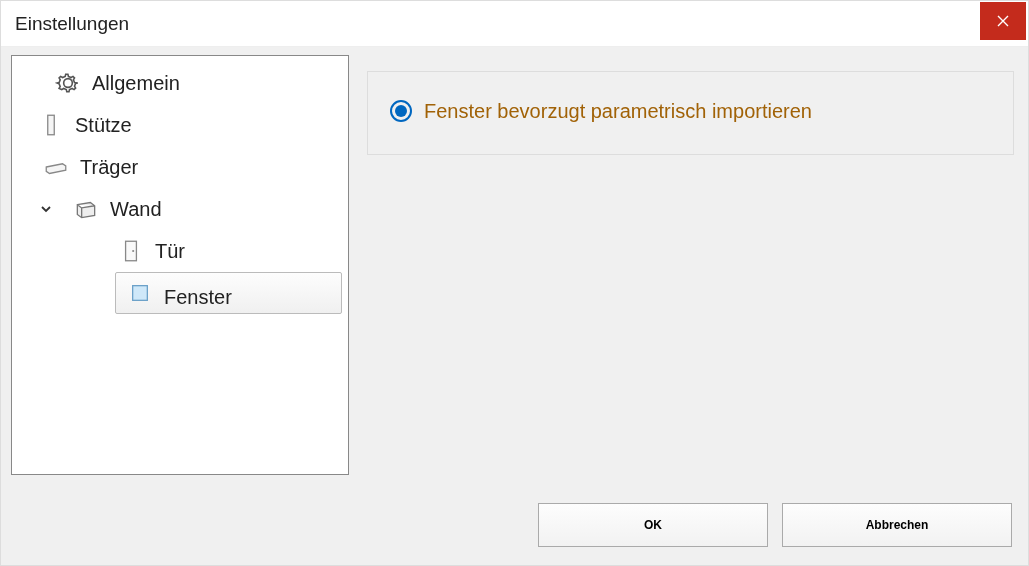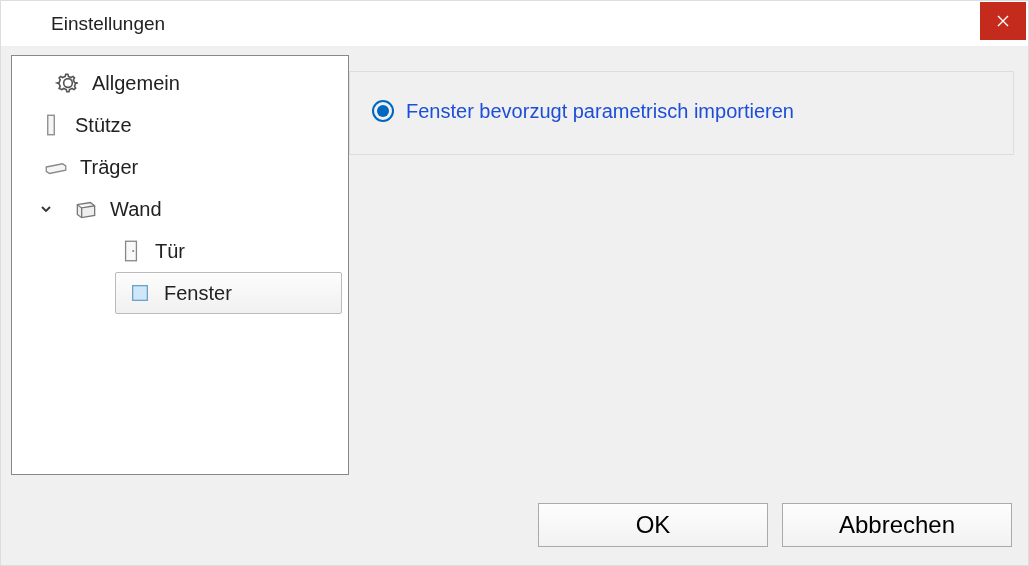--- a/index.html
+++ b/index.html
@@ -18,21 +18,20 @@
       display: flex;
       flex-direction: column;
       border: 1px solid #ddd;
     }
     .titlebar {
       display: flex;
       align-items: center;
       height: 46px;
       background: #fff;
       border-bottom: 1px solid #eee;
-      padding-left: 36px;
     }
     .titlebar .title {
       padding-left: 14px;
       font-size: 19px;
       color: #222;
       flex: 1;
     }
     .close-btn {
       width: 46px;
       height: 38px;
@@ -43,20 +42,21 @@
       cursor: pointer;
       margin-right: 2px;
       margin-top: -6px;
     }
     .close-btn svg { width: 12px; height: 12px; }
     .content {
       flex: 1;
       display: flex;
       background: #f0f0f0;
       padding: 8px 0 0 10px;
+      gap: 18px;
       min-height: 0;
     }
     .tree-panel {
       width: 338px;
       height: 420px;
       background: #fff;
       border: 1px solid #888;
       overflow: auto;
       padding-top: 6px;
     }
@@ -105,21 +105,21 @@
       border: 1px solid #ddd;
       padding: 20px 22px 24px 22px;
       background: #f0f0f0;
     }
     .radio-row {
       display: flex;
       align-items: center;
       height: 38px;
       cursor: pointer;
       font-size: 20px;
-      color: #1d4ed8;
+      color: #a16207;
     }
     .radio-circle {
       width: 22px;
       height: 22px;
       border-radius: 50%;
       border: 2px solid #666;
       margin-right: 12px;
       display: flex;
       align-items: center;
       justify-content: center;
@@ -139,37 +139,38 @@
       justify-content: flex-end;
       gap: 14px;
       padding: 14px 16px 18px 16px;
       background: #f0f0f0;
     }
     .dlg-button {
       width: 230px;
       height: 44px;
       background: linear-gradient(#fdfdfd, #f2f2f2);
       border: 1px solid #aaa;
-      font-size: 24px;
-      display: flex;
-      align-items: center;
-      justify-content: center;
-      cursor: pointer;
+      font-size: 12px;
+      display: flex;
+      align-items: center;
+      justify-content: center;
+      cursor: pointer;
+      font-weight: bold;
     }
     .grandchild-wrap {
       display: flex;
       align-items: center;
     }
     .grandchild-indent {
       width: 86px;
       flex-shrink: 0;
     }
     .selected-wrap {
       display: flex;
-      align-items: center;
+      align-items: flex-end;
       flex: 1;
       margin-right: 6px;
     }
   </style>
 </head>
 <body>
 
 <div class="dialog">
   <div class="titlebar">
     <div class="title">Einstellungen</div>

